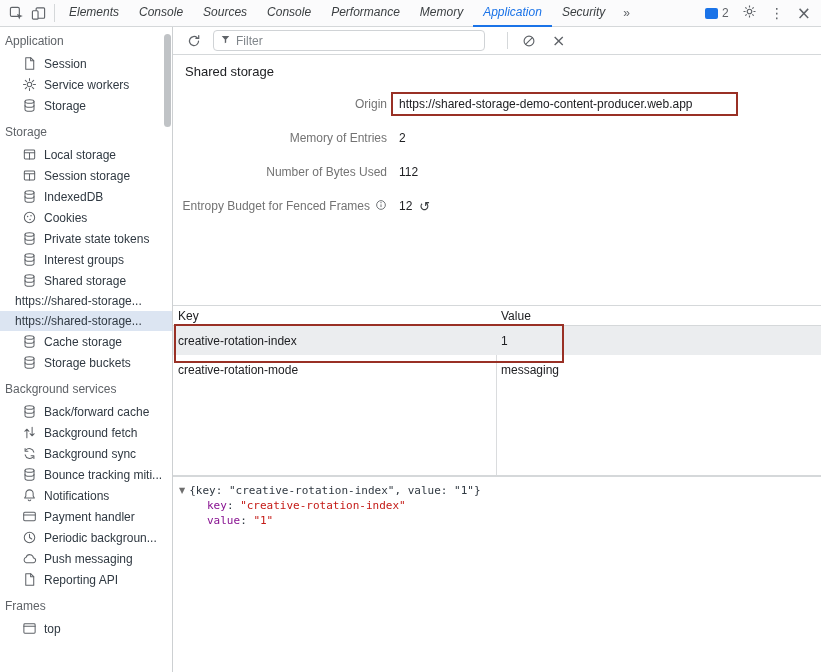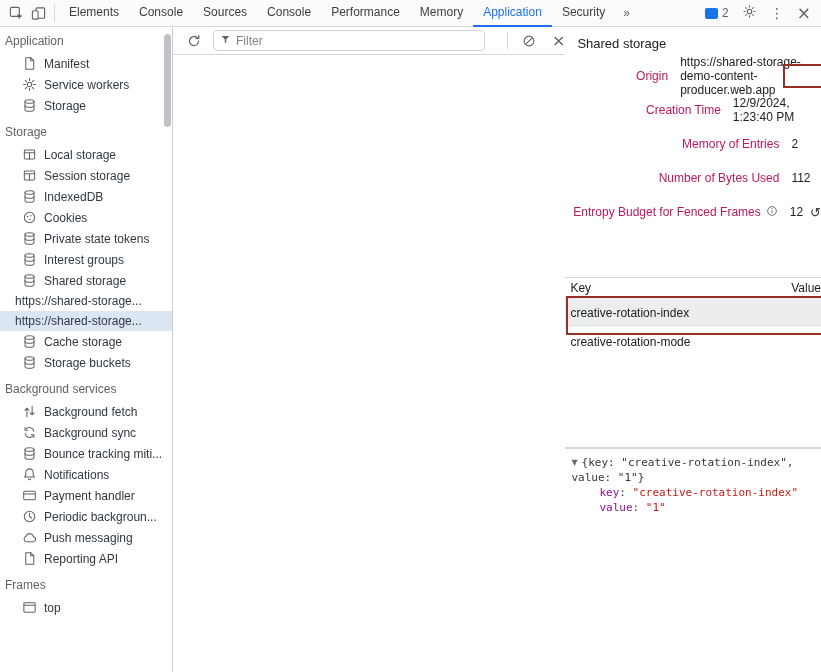--- a/index.html
+++ b/index.html
@@ -6,21 +6,21 @@
   .devtools{position:relative;width:821px;height:672px;overflow:hidden;background:#fff;
     font-family:"Liberation Sans",sans-serif;font-size:12px;color:#202124;}
 
   
   .topbar{height:27px;display:flex;align-items:center;background:#fbfbfc;border-bottom:1px solid #d5d8da;padding-left:6px;box-sizing:border-box;}
   .tbi{width:20px;height:20px;display:inline-flex;align-items:center;justify-content:center;margin-right:2px;}
   .tbi svg{width:15px;height:15px;stroke:#5f6368;fill:none;stroke-width:1.2;}
   .tbi svg .f{fill:#5f6368;stroke:none;}
   .vsep{width:1px;height:18px;background:#d5d8da;margin:0 4px;}
   .tabs{display:flex;height:27px;}
-  .tab{padding:0 10px;line-height:25px;color:#3c4043;border-bottom:2px solid transparent;box-sizing:border-box;cursor:default;white-space:nowrap;}
+  .tab{padding:0 10px;line-height:25px;color:#3c4043;border-bottom:2px solid transparent;box-sizing:border-box;cursor:default;white-space:nowrap;font-style:italic;}
   .tab.active{color:var(--accent);border-bottom-color:var(--accent);}
   .more{padding:0 8px;color:#5f6368;line-height:27px;}
   .right-icons{margin-left:auto;display:flex;align-items:center;gap:13px;padding-right:10px;color:#5f6368;}
   .issues{display:inline-flex;align-items:center;gap:4px;color:#5f6368;}
   .issue-ic{width:13px;height:11px;background:var(--accent);border-radius:2px;display:inline-block;}
   .gear-ic svg{width:15px;height:15px;stroke:#5f6368;fill:none;stroke-width:1.2;}
   .kebab{font-size:14px;line-height:1;}
   .close-x{font-size:17px;line-height:1;font-family:"DejaVu Sans",sans-serif;}
 
   
@@ -32,40 +32,40 @@
   .sec-title{color:#5f6368;padding:9px 0 5px 5px;line-height:14px;}
   .sec:first-child .sec-title{padding-top:5px;}
   .sb-item{height:21px;display:flex;align-items:center;padding-left:22px;gap:7px;color:#303942;white-space:nowrap;overflow:hidden;cursor:default;}
   .sb-item .ti{width:15px;height:15px;flex:0 0 15px;display:inline-flex;}
   .ti svg{width:15px;height:15px;stroke:#5f6368;fill:none;stroke-width:1.1;stroke-linecap:round;stroke-linejoin:round;}
   .ti svg .f{fill:#5f6368;stroke:none;}
   .sb-item.child{padding-left:15px;height:20px;}
   .sb-item.selected{background:var(--sel);}
 
   
-  .main{flex:1;display:flex;flex-direction:row;position:relative;min-width:0;justify-content:space-between;}
+  .main{flex:1;display:flex;flex-direction:column;position:relative;min-width:0;justify-content:space-between;}
   .ptoolbar{height:28px;border-bottom:1px solid #d5d8da;display:flex;align-items:center;padding-left:12px;box-sizing:border-box;background:#fff;}
   .pt-ic{color:#5f6368;display:inline-flex;align-items:center;justify-content:center;width:18px;height:18px;}
   .pt-ic svg{width:14px;height:14px;stroke:#5f6368;fill:none;stroke-width:1.4;stroke-linecap:round;}
   .filterbox{margin-left:10px;width:258px;height:19px;border:1px solid #d0d3d6;border-radius:4px;display:flex;align-items:center;padding:0 6px;gap:5px;box-sizing:content-box;}
   .funnel svg{width:11px;height:11px;}
   .funnel .f{fill:#5f6368;stroke:none;}
   .filterbox input{border:none;outline:none;flex:1;font:12px "Liberation Sans",sans-serif;color:#202124;background:transparent;padding:0;min-width:0;}
   .filterbox input::placeholder{color:#80868b;}
   .pt-sep{width:1px;height:17px;background:#d5d8da;margin-left:22px;}
   .block-ic{margin-left:12px;}
   .block-ic svg{width:14px;height:14px;stroke:#5f6368;fill:none;stroke-width:1.3;}
   .x-ic{margin-left:14px;color:#5f6368;font-size:16px;line-height:1;font-family:"DejaVu Sans",sans-serif;}
 
   .content{flex:1;position:relative;background:#fff;}
   .ptitle{position:absolute;top:9px;left:12px;font-size:13px;color:#202124;}
 
   .fields{position:absolute;top:32px;left:0;right:0;}
   .frow{height:34px;display:flex;align-items:center;}
-  .flabel{width:214px;color:#be185d;display:flex;justify-content:flex-end;align-items:center;gap:5px;text-align:right;}
+  .flabel{width:214px;color:#737373;display:flex;justify-content:flex-end;align-items:center;gap:5px;text-align:right;}
   .info-ic svg{width:12px;height:12px;stroke:#5f6368;fill:none;stroke-width:1.2;}
   .info-ic .f{fill:#5f6368;stroke:none;}
   .fvalue{margin-left:12px;color:#202124;display:flex;align-items:center;gap:7px;}
   .reset-ic{color:#3c4043;font-size:13px;line-height:1;font-family:"DejaVu Sans",sans-serif;cursor:default;}
 
   .tbl{position:absolute;top:250px;left:0;right:0;height:171px;border-top:1px solid #d5d8da;border-bottom:1px solid #d5d8da;box-sizing:border-box;}
   .col-div{position:absolute;left:323px;top:0;bottom:0;width:1px;background:#dadcde;}
   .thead{height:20px;display:flex;align-items:center;border-bottom:1px solid #d5d8da;box-sizing:border-box;background:#fff;position:relative;z-index:1;}
   .th{color:#202124;}
   .th.key{width:323px;padding-left:5px;box-sizing:border-box;}
@@ -140,21 +140,21 @@
       <div id="sidebar-list">
           <div class="sec">
             <div class="sec-title">Application</div>
             <div class="sb-item">
               <span class="ti">
                 <svg viewBox="0 0 16 16">
                   <path d="M4 1.8h5.2L12.5 5v9.2H4z"></path>
                   <path d="M9.2 1.8V5h3.3"></path>
                 </svg>
               </span>
-              <span>Manifest</span>
+              <span>Session</span>
             </div>
             <div class="sb-item">
               <span class="ti">
                 <svg viewBox="0 0 16 16">
                   <circle cx="8" cy="8" r="2.4"></circle>
                   <path d="M8 1.6v2.2M8 12.2v2.2M1.6 8h2.2M12.2 8h2.2M3.5 3.5l1.5 1.5M11 11l1.5 1.5M12.5 3.5L11 5M5 11l-1.5 1.5"></path>
                 </svg>
               </span>
               <span>Service workers</span>
             </div>
@@ -262,20 +262,30 @@
                   <ellipse cx="8" cy="3.8" rx="4.8" ry="1.9"></ellipse>
                   <path d="M3.2 3.8v8.4c0 1 2.1 1.9 4.8 1.9s4.8-.9 4.8-1.9V3.8"></path>
                   <path d="M3.2 8c0 1 2.1 1.9 4.8 1.9S12.8 9 12.8 8"></path>
                 </svg>
               </span>
               <span>Storage buckets</span>
             </div>
           </div>
           <div class="sec">
             <div class="sec-title">Background services</div>
+            <div class="sb-item">
+              <span class="ti">
+                <svg viewBox="0 0 16 16">
+                  <ellipse cx="8" cy="3.8" rx="4.8" ry="1.9"></ellipse>
+                  <path d="M3.2 3.8v8.4c0 1 2.1 1.9 4.8 1.9s4.8-.9 4.8-1.9V3.8"></path>
+                  <path d="M3.2 8c0 1 2.1 1.9 4.8 1.9S12.8 9 12.8 8"></path>
+                </svg>
+              </span>
+              <span>Back/forward cache</span>
+            </div>
             <div class="sb-item">
               <span class="ti">
                 <svg viewBox="0 0 16 16">
                   <path d="M5.2 13.5v-9M5.2 4.5L3 6.7M5.2 4.5l2.2 2.2M10.8 2.5v9M10.8 11.5L8.6 9.3M10.8 11.5L13 9.3"></path>
                 </svg>
               </span>
               <span>Background fetch</span>
             </div>
             <div class="sb-item">
               <span class="ti">
@@ -390,28 +400,20 @@
             <div class="frow">
               <div class="flabel">
                 <span>Origin</span>
               </div>
               <div class="fvalue">
                 <span>https://shared-storage-demo-content-producer.web.app</span>
               </div>
             </div>
             <div class="frow">
               <div class="flabel">
-                <span>Creation Time</span>
-              </div>
-              <div class="fvalue">
-                <span>12/9/2024, 1:23:40 PM</span>
-              </div>
-            </div>
-            <div class="frow">
-              <div class="flabel">
                 <span>Memory of Entries</span>
               </div>
               <div class="fvalue">
                 <span>2</span>
               </div>
             </div>
             <div class="frow">
               <div class="flabel">
                 <span>Number of Bytes Used</span>
               </div>

